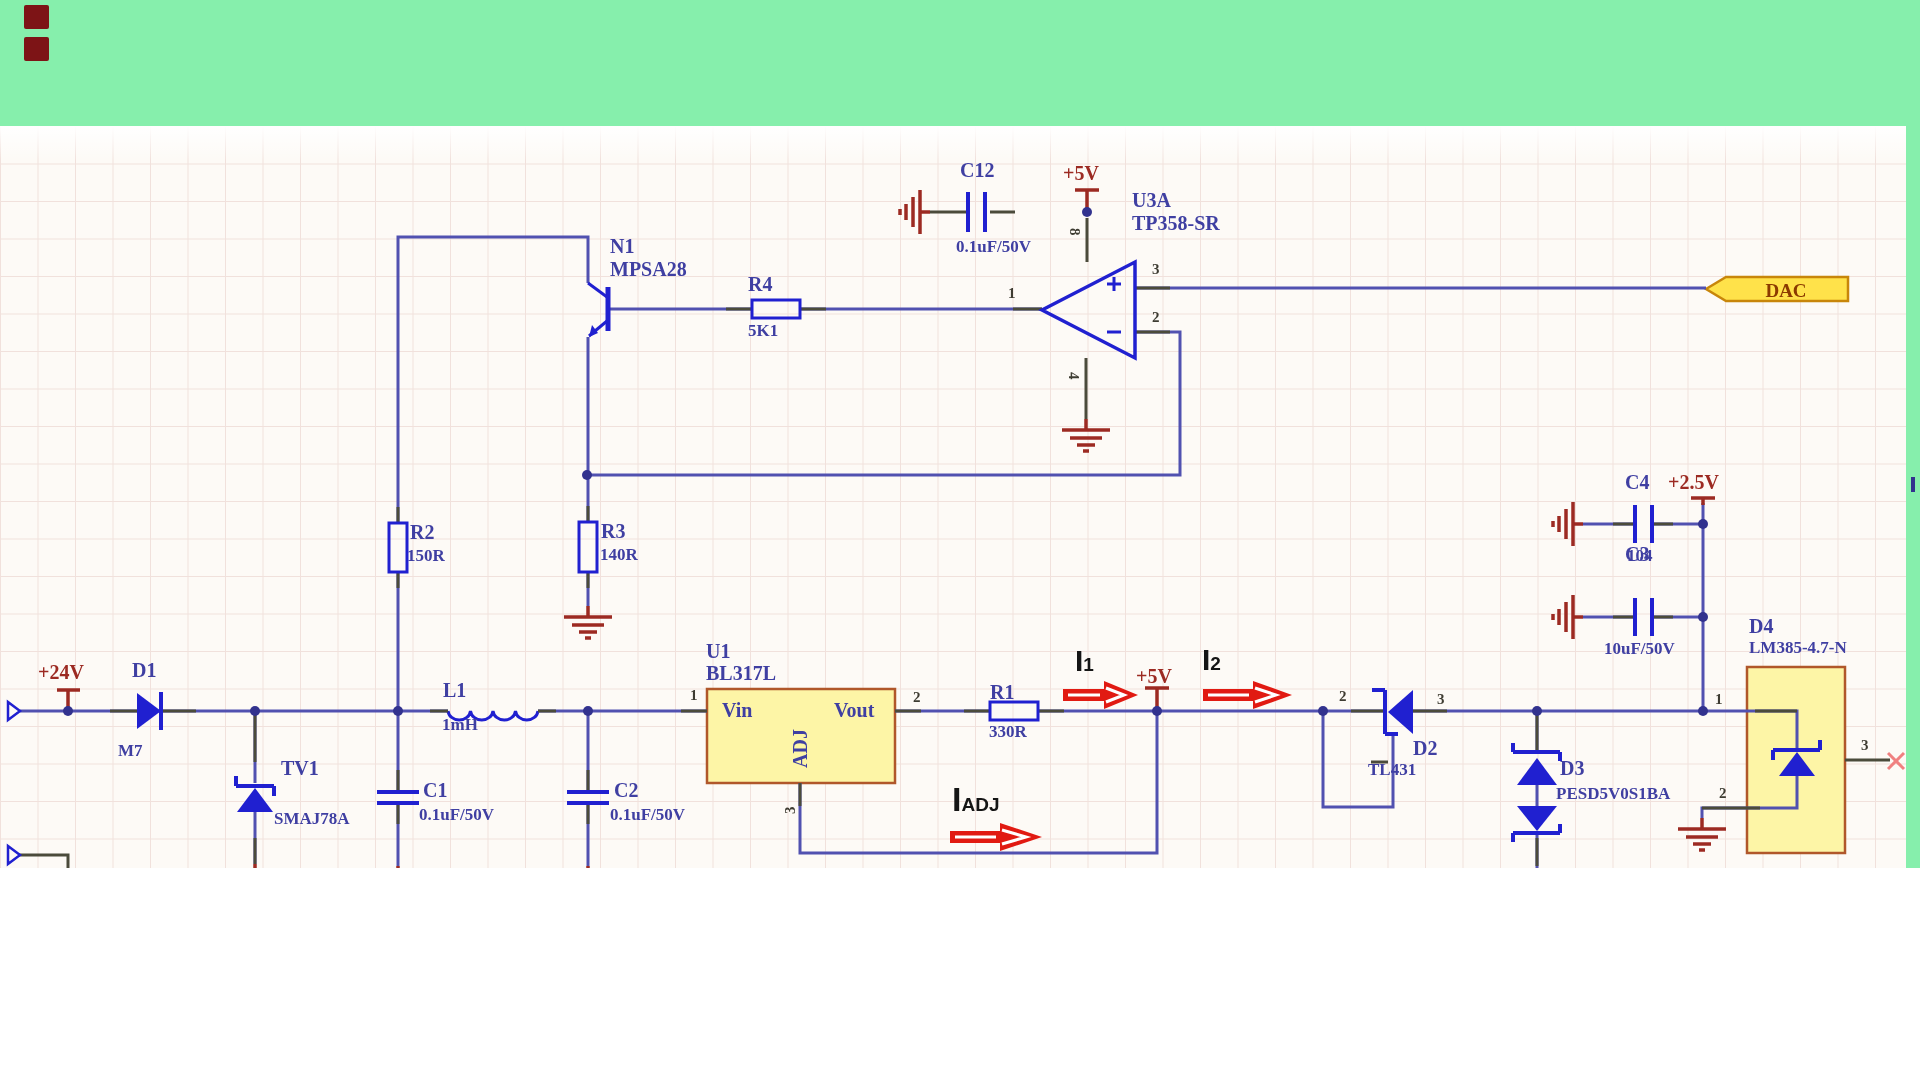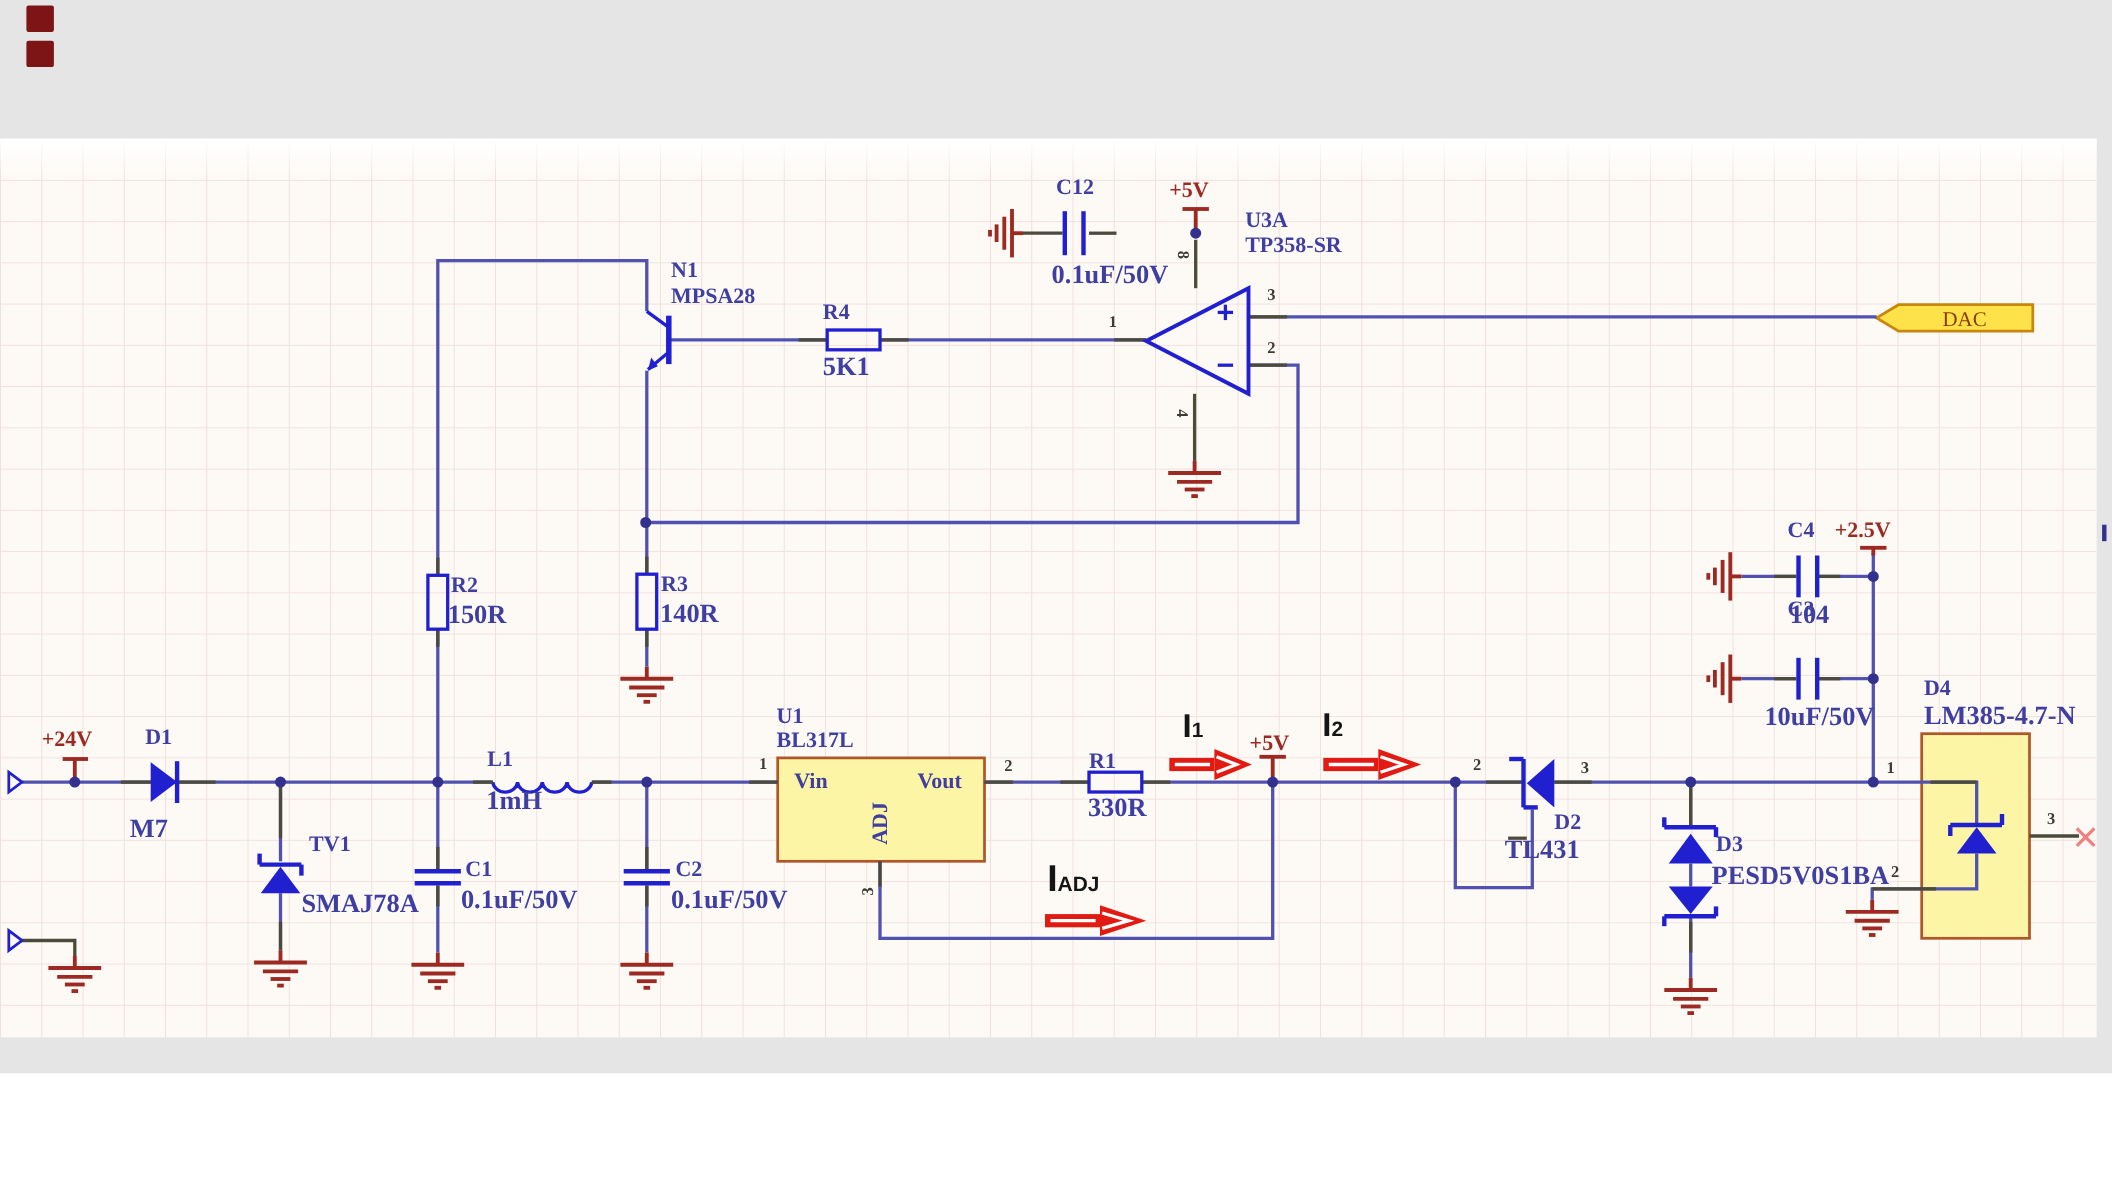--- a/index.html
+++ b/index.html
@@ -1,36 +1,36 @@
 <!DOCTYPE html>
 <html><head>
 <meta charset="utf-8">
 <style>
   html,body{margin:0;padding:0;background:#fff;}
-  #stage{position:relative;width:1920px;height:976px;background:#e5e5e5;overflow:hidden;
+  #stage{position:relative;width:1920px;height:868px;background:#86efac;overflow:hidden;
          font-family:"Liberation Serif",serif;}
   #grid{position:absolute;left:0;top:126px;width:1906px;height:817px;background-color:#fdfaf6;
         background-image:linear-gradient(to right,#f1e1dc 1px,transparent 1px),
                          linear-gradient(to bottom,#f1e1dc 1px,transparent 1px);
         background-size:37.5px 37.5px;}
   #grid:after{content:"";position:absolute;left:0;top:0;width:100%;height:34px;
         background:linear-gradient(#ffffff,rgba(255,255,255,0));}
   svg{position:absolute;left:0;top:0;}
   .lbl{position:absolute;font-family:"Liberation Serif",serif;font-weight:700;color:#3f3fa2;
        font-size:20px;line-height:1;white-space:nowrap;}
-  .val{font-size:24px;}
+  .val{font-size:17px;}
   .red{color:#9c2a22;}
   .pin{font-size:15px;color:#3e3c32;}
   .rotcw{transform:rotate(90deg);transform-origin:left top;}
   .rotccw{transform:rotate(-90deg);transform-origin:left top;}
   .cur{position:absolute;font-family:"Liberation Sans",sans-serif;color:#151515;line-height:1;}
   .cb{font-size:30px;font-weight:700;}
   .cs{font-size:19px;font-weight:700;}
   .dacTxt{position:absolute;left:1726px;top:280px;width:120px;text-align:center;font-size:19px;
-       font-weight:400;color:#8b3a00;}
+       font-weight:700;color:#8b3a00;}
   .mark{position:absolute;width:25px;height:24px;background:#7d1416;border-radius:2px;}
 </style>
 </head>
 <body>
 
 <div id="stage">
   <div id="grid"></div>
   <div class="mark" style="left:24px;top:5px;"></div>
   <div class="mark" style="left:24px;top:37px;"></div>
 

